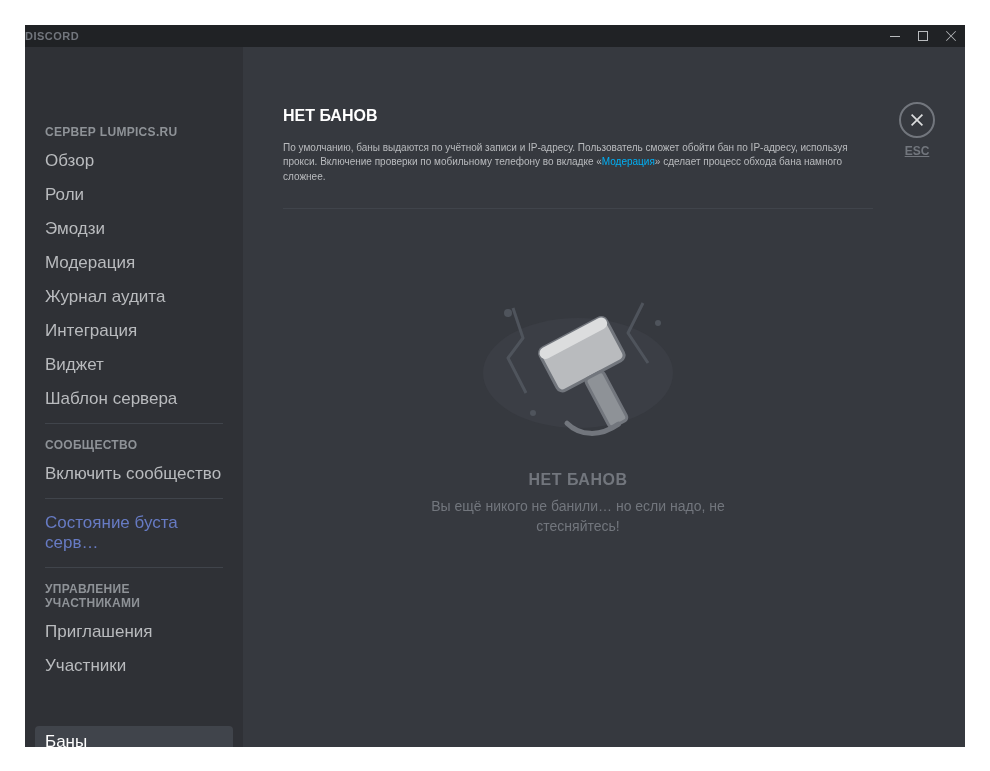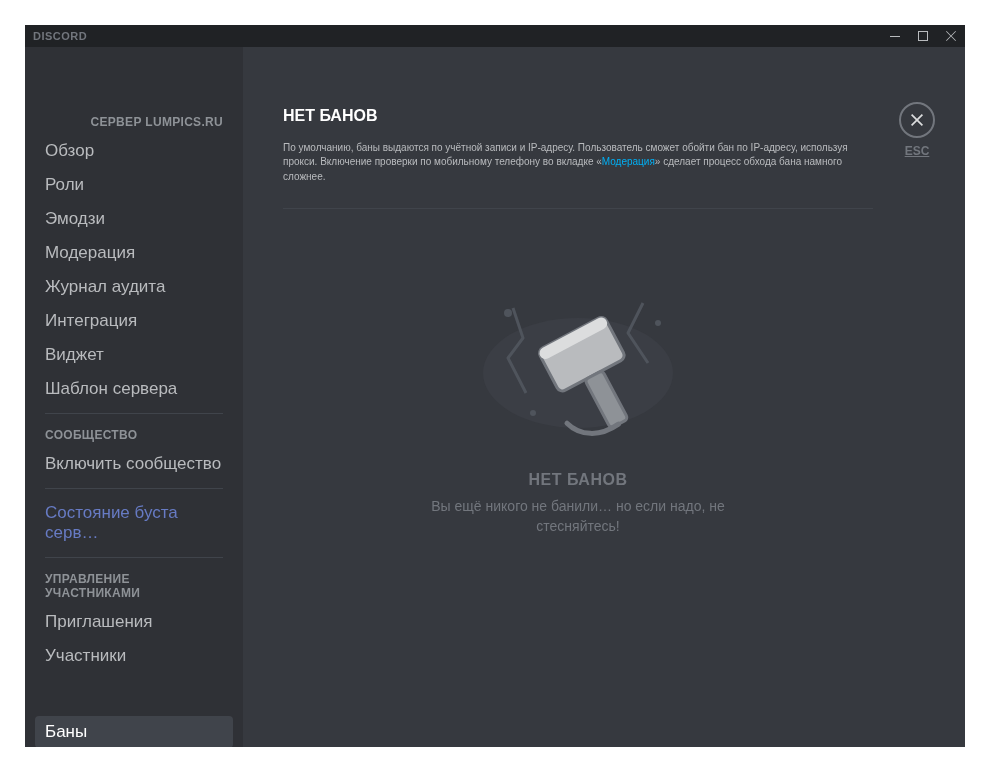--- a/index.html
+++ b/index.html
@@ -24,21 +24,20 @@
       display: flex;
       flex-direction: column;
       position: relative;
     }
     .titlebar {
       height: 22px;
       background: #202225;
       display: flex;
       align-items: center;
       justify-content: space-between;
-      padding-left: 8px;
       flex-shrink: 0;
     }
     .titlebar-title {
       color: #72767d;
       font-size: 11px;
       font-weight: 600;
       letter-spacing: 0.5px;
     }
     .window-controls {
       display: flex;
@@ -68,21 +67,21 @@
     }
     .sidebar-section-title {
       color: #8e9297;
       font-size: 12px;
       font-weight: 700;
       text-transform: uppercase;
       padding: 6px 10px;
       margin-top: 8px;
       letter-spacing: 0.3px;
     }
-    .sidebar-section-title:first-child { margin-top: 2px; text-align: right; }
+    .sidebar-section-title:first-child { margin-top: 12px; }
     .sidebar-item {
       color: #b9bbbe;
       font-size: 17px;
       padding: 6px 10px;
       border-radius: 4px;
       cursor: pointer;
       margin-bottom: 2px;
     }
     .sidebar-item.selected {
       background: #40444b;

